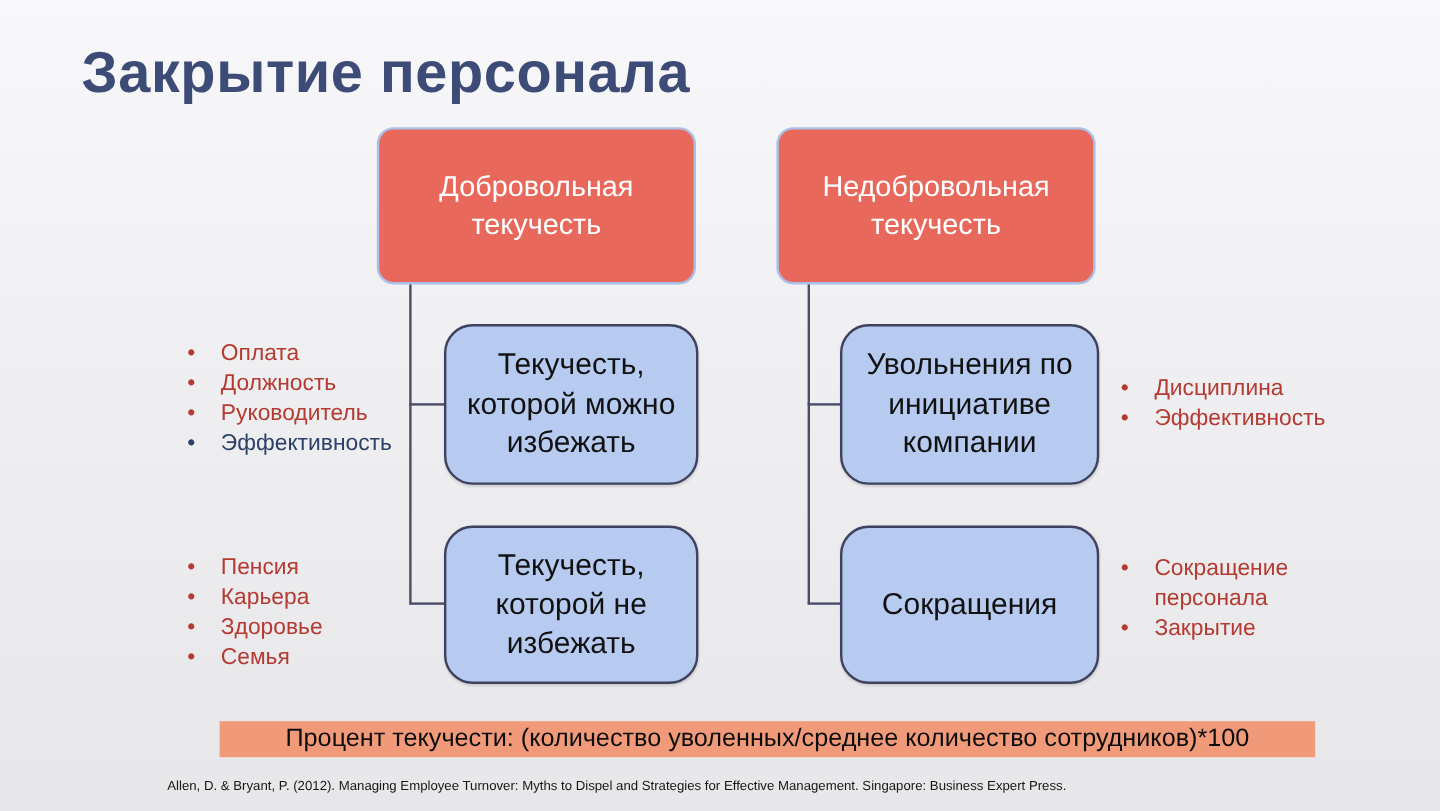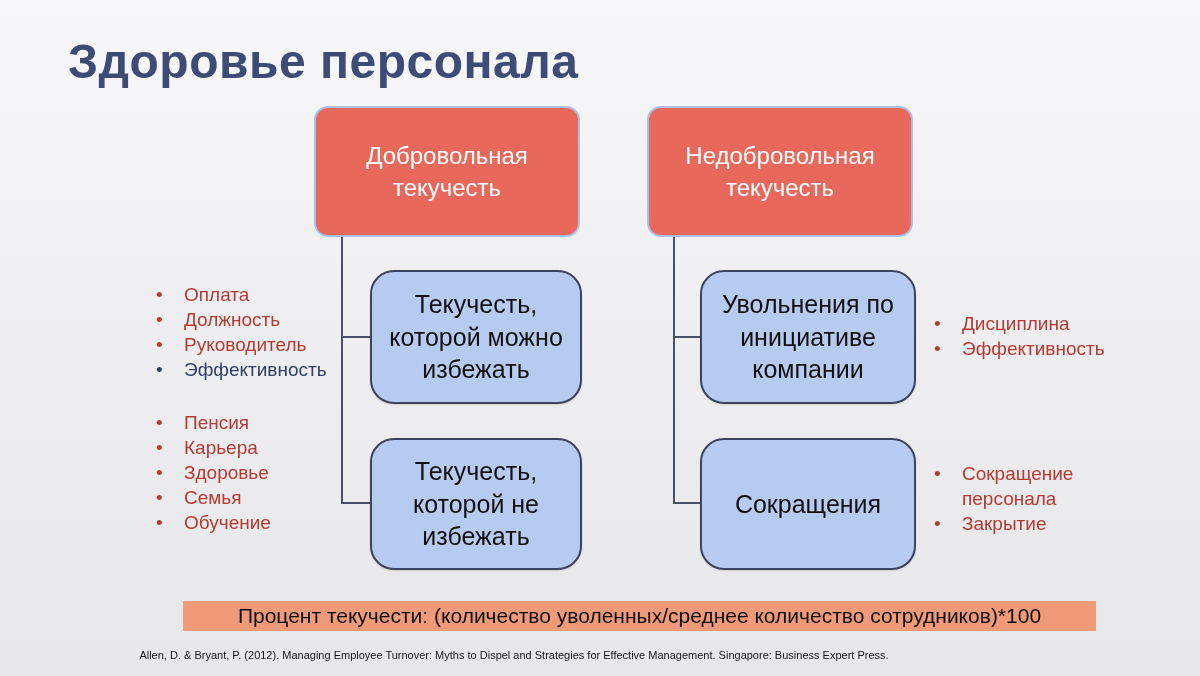--- a/index.html
+++ b/index.html
@@ -86,21 +86,21 @@
   }
   .bullet-list li::before {
     content: "\2022";
     position: absolute;
     left: 8px;
     top: 0;
   }
   .bullet-item[data-color="red"]  { color: #b43b32; }
   .bullet-item[data-color="navy"] { color: #2d4166; }
   .bl-avoidable   { left: 148px; top: 282px; width: 220px; }
-  .bl-unavoidable { left: 148px; top: 410px; width: 220px; }
+  .bl-unavoidable { left: 148px; top: 460px; width: 220px; }
   .bl-dismissal   { left: 926px; top: 311px; width: 250px; }
   .bl-layoff      { left: 926px; top: 461px; width: 185px; }
   
   .formula {
     position: absolute;
     left: 155px;
     top: 601px;
     width: 913px;
     height: 30px;
     background: #f09a7a;
@@ -120,21 +120,21 @@
     text-align: center;
     font-size: 11px;
     color: #161616;
   }
 </style>
 </head>
 <body>
 
 <div class="slide">
 
-  <h1 class="slide-title">Здоровье персонала</h1>
+  <h1 class="slide-title">Закрытие персонала</h1>
 
   <div class="box root-box left">
     <span>Добровольная текучесть</span>
   </div>
   <div class="box root-box right">
     <span>Недобровольная текучесть</span>
   </div>
 
   <div class="connector conn-v left"></div>
   <div class="connector conn-v right"></div>
@@ -161,21 +161,20 @@
     <li class="bullet-item" data-color="red">Должность</li>
     <li class="bullet-item" data-color="red">Руководитель</li>
     <li class="bullet-item" data-color="navy">Эффективность</li>
   </ul>
 
   <ul class="bullet-list bl-unavoidable">
     <li class="bullet-item" data-color="red">Пенсия</li>
     <li class="bullet-item" data-color="red">Карьера</li>
     <li class="bullet-item" data-color="red">Здоровье</li>
     <li class="bullet-item" data-color="red">Семья</li>
-    <li class="bullet-item" data-color="red">Обучение</li>
   </ul>
 
   <ul class="bullet-list bl-dismissal">
     <li class="bullet-item" data-color="red">Дисциплина</li>
     <li class="bullet-item" data-color="red">Эффективность</li>
   </ul>
 
   <ul class="bullet-list bl-layoff">
     <li class="bullet-item" data-color="red">Сокращение персонала</li>
     <li class="bullet-item" data-color="red">Закрытие</li>

